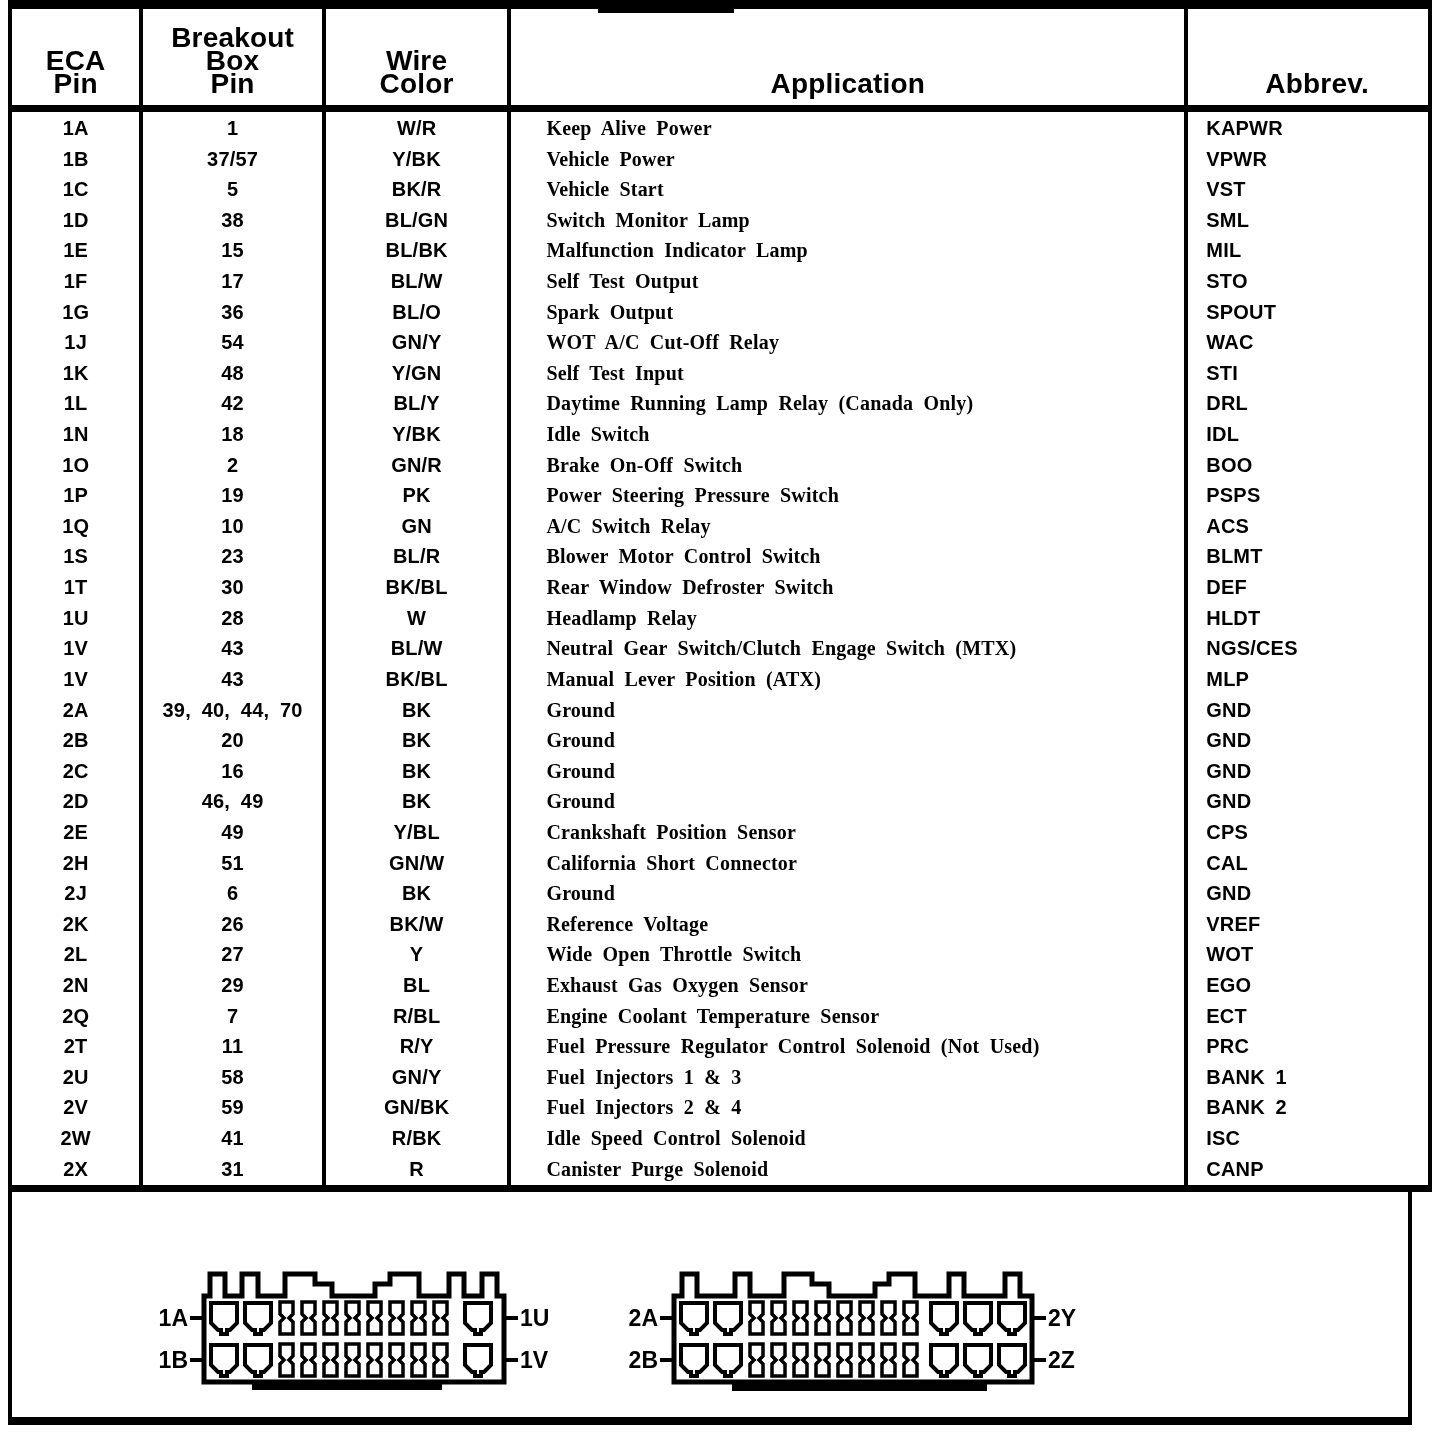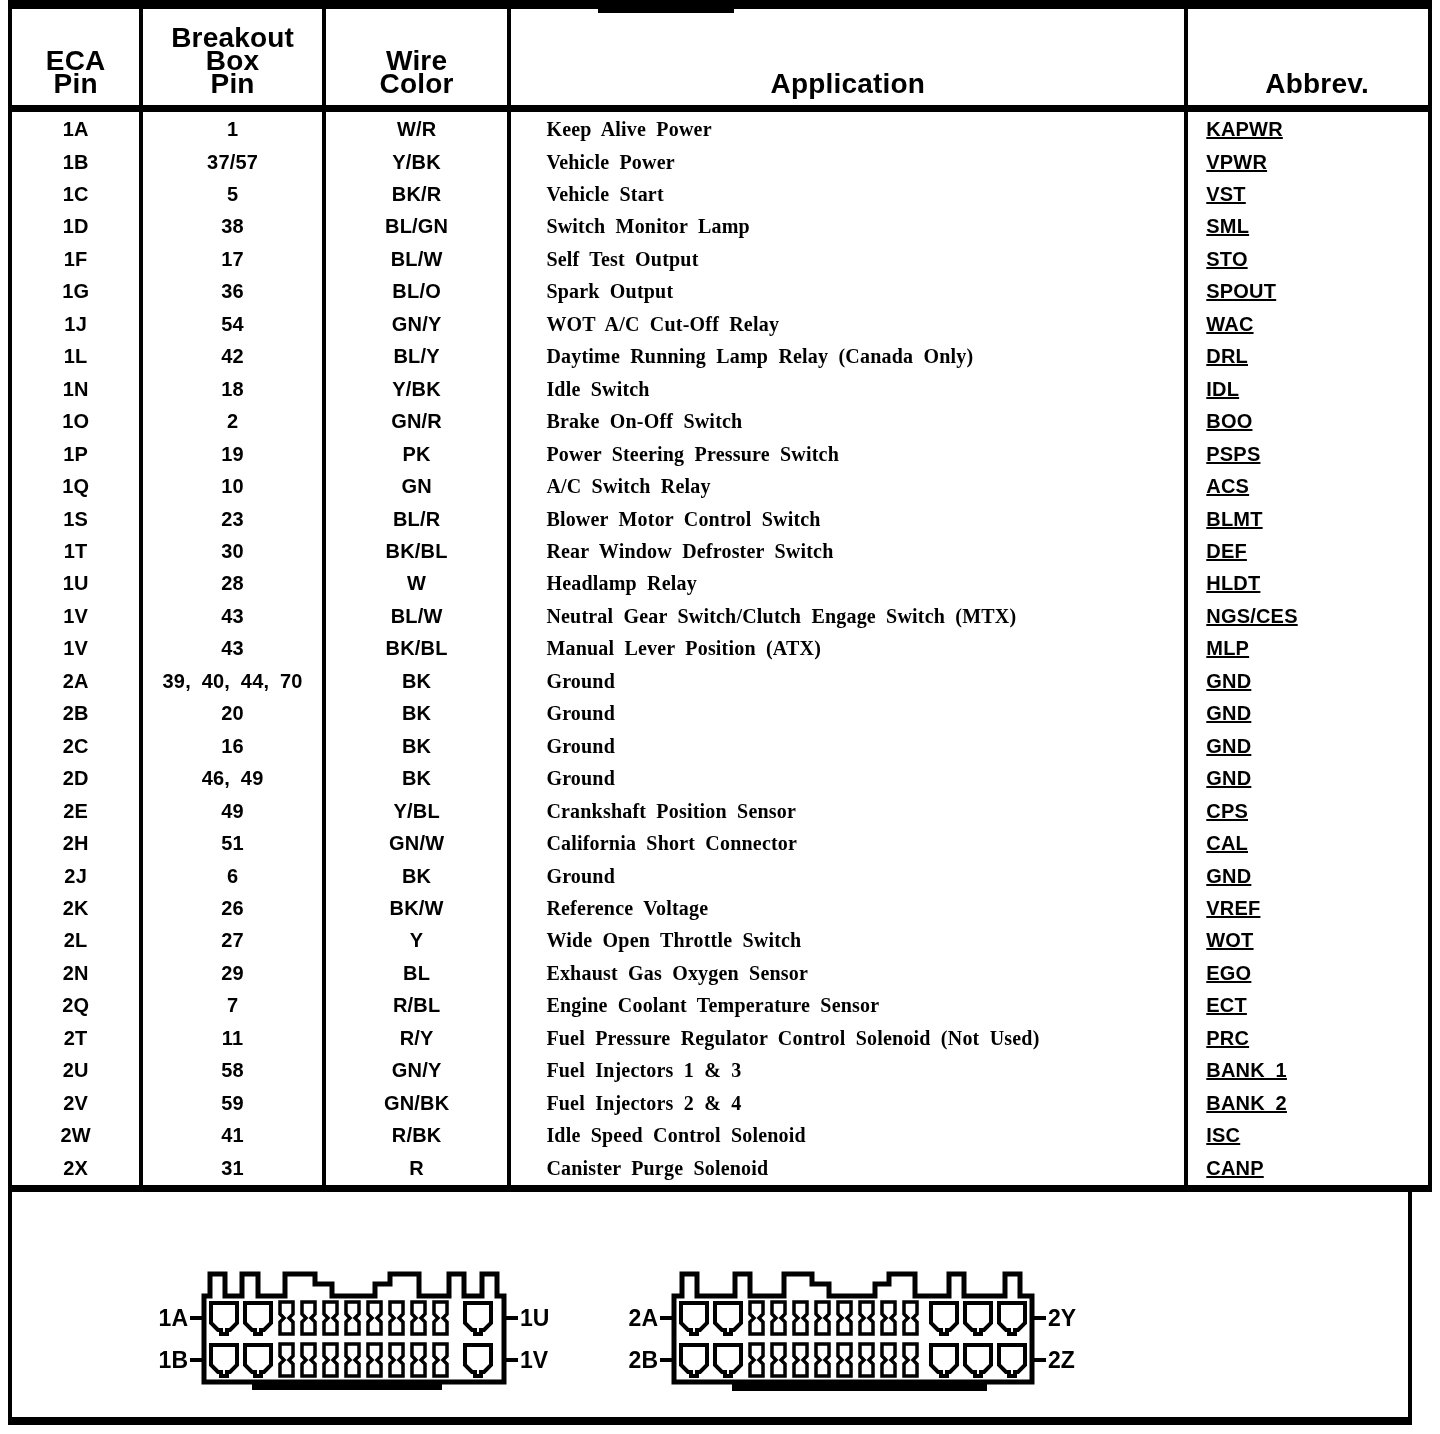--- a/index.html
+++ b/index.html
@@ -15,21 +15,21 @@
      border-bottom:7px solid #000;}
   .pin-table th,.pin-table td{border-left:4px solid #000;border-right:4px solid #000;
      font-size:20px;font-weight:bold;letter-spacing:0.2px;word-spacing:5px;
      padding:0;overflow:hidden;}
   .pin-table thead th{height:86px;vertical-align:bottom;padding-bottom:10px;
      border-bottom:7px solid #000;text-align:center;line-height:23px;font-size:28px;}
   .pin-table td{vertical-align:middle;line-height:26px;}
   td.c{text-align:center;}
   td.l{text-align:left;}
   td.app{padding-left:35px;padding-right:85px;font-family:Liberation Serif, serif;}
-  td.abbr{padding-left:18px;text-decoration:underline;}
+  td.abbr{padding-left:18px;}
 
   .bottom-box{position:absolute;left:8px;top:1192px;width:1396px;height:225px;
      border-left:4px solid #000;border-right:4px solid #000;border-bottom:8px solid #000;}
   .conn{position:absolute;}
   .conn text{font-family:"Liberation Sans",sans-serif;font-weight:bold;font-size:23px;}
 </style>
 </head>
 <body>
 
 <div class="page">
@@ -88,39 +88,53 @@
         <td class="l abbr">VST</td>
       </tr>
         <tr>
         <td class="c">1D</td>
         <td class="c">38</td>
         <td class="c">BL/GN</td>
         <td class="l app">Switch Monitor Lamp</td>
         <td class="l abbr">SML</td>
       </tr>
         <tr>
+        <td class="c">1E</td>
+        <td class="c">15</td>
+        <td class="c">BL/BK</td>
+        <td class="l app">Malfunction Indicator Lamp</td>
+        <td class="l abbr">MIL</td>
+      </tr>
+        <tr>
         <td class="c">1F</td>
         <td class="c">17</td>
         <td class="c">BL/W</td>
         <td class="l app">Self Test Output</td>
         <td class="l abbr">STO</td>
       </tr>
         <tr>
         <td class="c">1G</td>
         <td class="c">36</td>
         <td class="c">BL/O</td>
         <td class="l app">Spark Output</td>
         <td class="l abbr">SPOUT</td>
       </tr>
         <tr>
         <td class="c">1J</td>
         <td class="c">54</td>
         <td class="c">GN/Y</td>
         <td class="l app">WOT A/C Cut-Off Relay</td>
         <td class="l abbr">WAC</td>
+      </tr>
+        <tr>
+        <td class="c">1K</td>
+        <td class="c">48</td>
+        <td class="c">Y/GN</td>
+        <td class="l app">Self Test Input</td>
+        <td class="l abbr">STI</td>
       </tr>
         <tr>
         <td class="c">1L</td>
         <td class="c">42</td>
         <td class="c">BL/Y</td>
         <td class="l app">Daytime Running Lamp Relay (Canada Only)</td>
         <td class="l abbr">DRL</td>
       </tr>
         <tr>
         <td class="c">1N</td>

